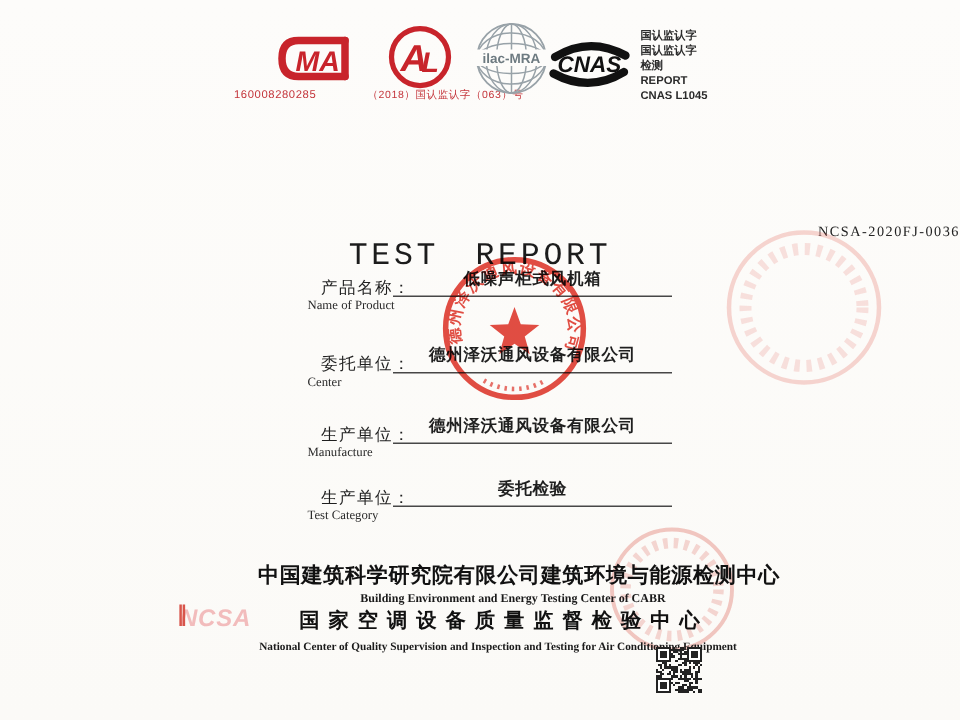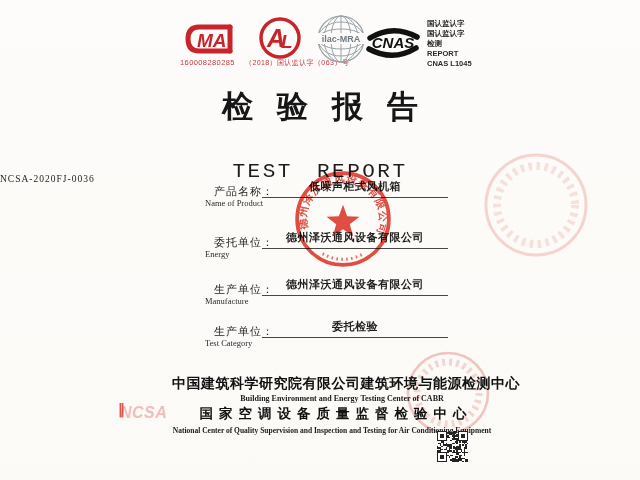--- a/index.html
+++ b/index.html
@@ -8,21 +8,21 @@
   .page { position:relative; width:640px; height:480px; background:linear-gradient(180deg,#fdfcfa 0%,#fbfaf7 100%); overflow:hidden; }
 
   
   .logo-abs { position:absolute; }
   .logo-num { position:absolute; color:#c4353b; font-size:7.5px; letter-spacing:.4px; white-space:nowrap; }
   .cnas-text { position:absolute; left:427px; top:19px; color:#2b2b2b; font-size:7.5px; line-height:10px; font-weight:bold; white-space:nowrap; }
 
   
   .title-cn { position:absolute; left:0; right:0; top:86px; text-align:center; font-size:31px; font-weight:bold; color:#161616; letter-spacing:24px; padding-left:24px; }
   .title-en { position:absolute; left:0; right:0; top:124px; text-align:center; font-family:Liberation Mono, monospace; font-size:21px; color:#1c1c1c; letter-spacing:2.5px; word-spacing:9px;margin-top:36px; }
-  .report-no { position:absolute; left:0; right:0; top:150px; text-align:left; font-family:"Liberation Serif", serif; font-size:9.5px; color:#222; letter-spacing:1px;margin-top:24px; }
+  .report-no { position:absolute; left:0; right:0; top:150px; text-align:right; font-family:"Liberation Serif", serif; font-size:9.5px; color:#222; letter-spacing:1px; }
 
   
   .field { position:absolute; left:0; top:0; width:640px; }
   .f-label-cn { position:absolute; left:214px; font-size:11px; color:#1f1f1f; letter-spacing:1px; white-space:nowrap; }
   .f-label-en { position:absolute; left:205px; font-family:"Liberation Serif", serif; font-size:8.5px; color:#2a2a2a; white-space:nowrap;text-align:right; }
   .f-line { position:absolute; left:262px; width:186px; border-bottom:1px solid #474747; text-align:center;font-weight:bold; }
   .f-value { display:inline-block; font-size:11px; color:#1f1f1f; letter-spacing:.5px; padding-bottom:2px; white-space:nowrap; }
   .row1 .f-label-cn{top:184px} .row1 .f-label-en{top:198px} .row1 .f-line{top:176px; height:22px}
   .row2 .f-label-cn{top:235px} .row2 .f-label-en{top:249px} .row2 .f-line{top:227px; height:22px}
   .row3 .f-label-cn{top:282px} .row3 .f-label-en{top:296px} .row3 .f-line{top:274px; height:22px}
@@ -45,21 +45,21 @@
 </head>
 <body>
 
 <div class="page">
 
   <svg class="logo-abs" style="left:183px; top:22px;" width="54" height="34" viewBox="0 0 54 34">
     <path d="M47,5 H16 Q5,5 5,17 Q5,29 16,29 H47" fill="none" stroke="#c8242b" stroke-width="5" stroke-linecap="round"></path>
     <text x="14" y="25" font-family="Liberation Sans, sans-serif" font-size="19" font-weight="bold" font-style="italic" fill="#c8242b">MA</text>
     <path d="M47,5 v24" stroke="#c8242b" stroke-width="5" stroke-linecap="round"></path>
   </svg>
-  <div class="logo-num" style="left:180px; top:58px;">160008280285</div>
+  <div class="logo-num" style="left:156px; top:58px;">160008280285</div>
 
   <svg class="logo-abs" style="left:255px; top:16px;" width="50" height="46" viewBox="0 0 50 46">
     <circle cx="25" cy="22" r="19" fill="none" stroke="#c8242b" stroke-width="3.5"></circle>
     <text x="12" y="31" font-family="Liberation Sans, sans-serif" font-size="25" font-weight="bold" font-style="italic" fill="#c8242b">A</text>
     <text x="26" y="32" font-family="Liberation Sans, sans-serif" font-size="19" font-weight="bold" font-style="italic" fill="#c8242b">L</text>
   </svg>
   <div class="logo-num" style="left:245px; top:58px; font-size:7px;">（2018）国认监认字（063）号</div>
 
   <svg class="logo-abs" style="left:316px; top:13px;" width="50" height="52" viewBox="0 0 50 52">
     <circle cx="25" cy="26" r="23" fill="none" stroke="#98a2a8" stroke-width="1.2"></circle>
@@ -80,32 +80,31 @@
   </svg>
 
   <div class="cnas-text">
     <div>国认监认字</div>
     <div>国认监认字</div>
     <div>检测</div>
     <div>REPORT</div>
     <div>CNAS L1045</div>
   </div>
 
-  <div class="title-cn">检验报告</div>
   <div class="title-en">TEST REPORT</div>
   <div class="report-no">NCSA-2020FJ-0036</div>
 
   <div class="field row1">
     <span class="f-label-cn">产品名称：</span>
     <span class="f-label-en">Name of Product</span>
     <span class="f-line"><span class="f-value">低噪声柜式风机箱</span></span>
   </div>
   <div class="field row2">
     <span class="f-label-cn">委托单位：</span>
-    <span class="f-label-en">Energy</span>
+    <span class="f-label-en">Center</span>
     <span class="f-line"><span class="f-value">德州泽沃通风设备有限公司</span></span>
   </div>
   <div class="field row3">
     <span class="f-label-cn">生产单位：</span>
     <span class="f-label-en">Manufacture</span>
     <span class="f-line"><span class="f-value">德州泽沃通风设备有限公司</span></span>
   </div>
   <div class="field row4">
     <span class="f-label-cn">生产单位：</span>
     <span class="f-label-en">Test Category</span>

